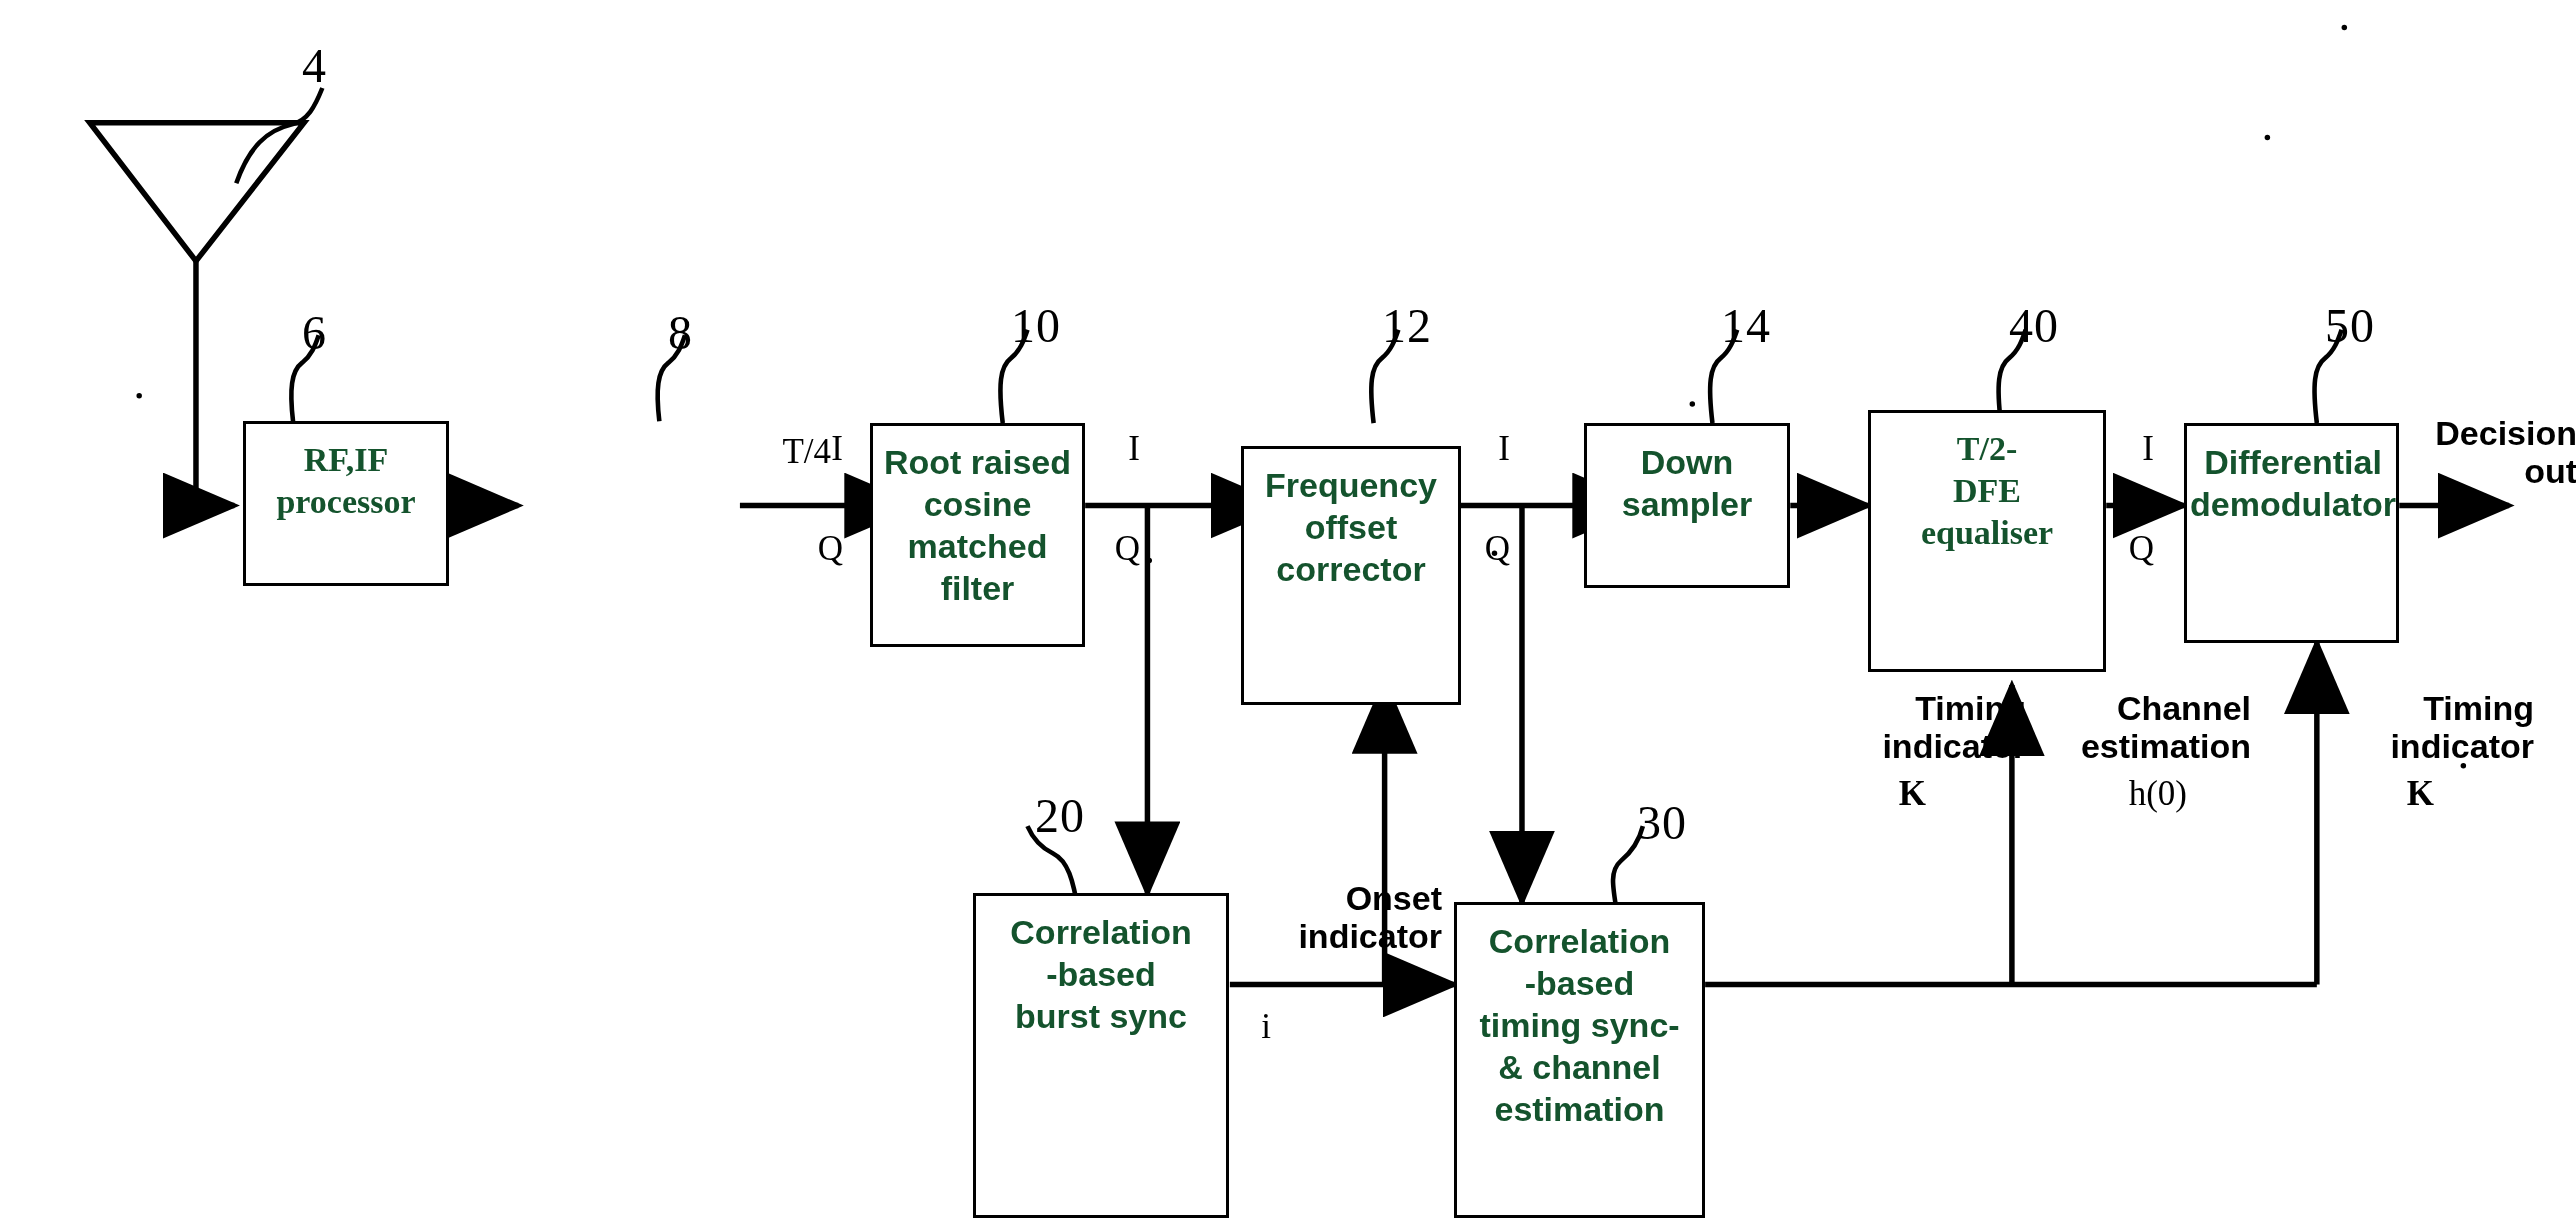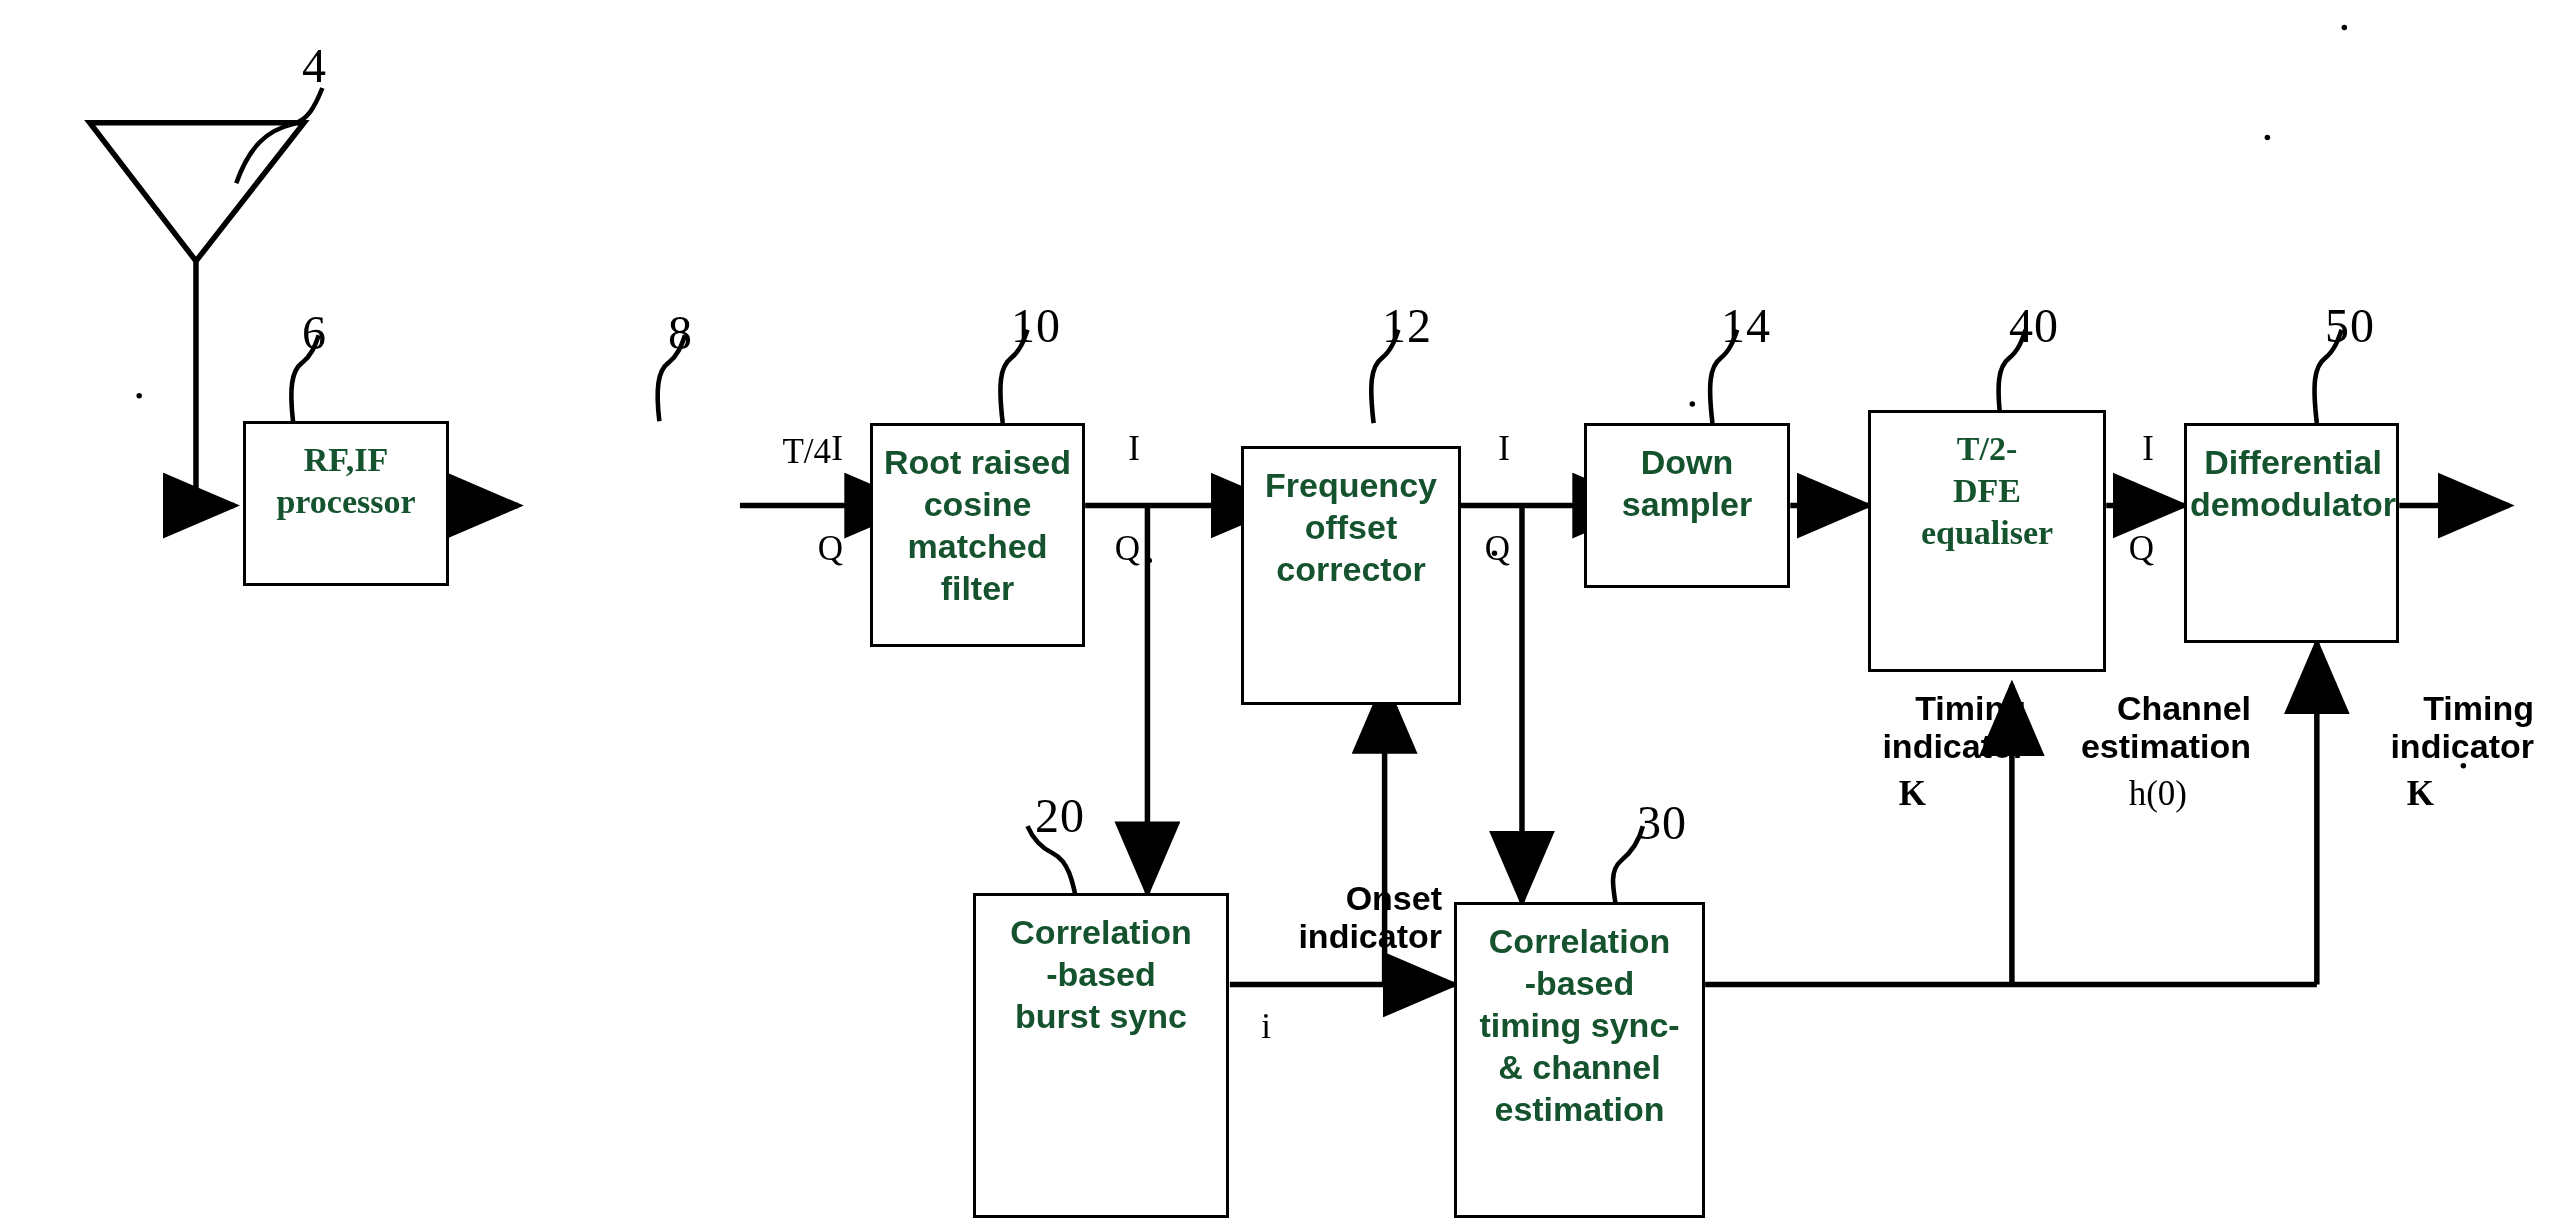--- a/index.html
+++ b/index.html
@@ -196,20 +196,22 @@
 
   <div class="lbl serif" style="left:1103px;top:429px;width:37px;">I</div>
   <div class="lbl serif" style="left:1103px;top:529px;width:37px;">Q</div>
 
   <div class="lbl serif" style="left:1473px;top:429px;width:37px;">I</div>
   <div class="lbl serif" style="left:1473px;top:529px;width:37px;">Q</div>
 
   <div class="lbl serif" style="left:2117px;top:429px;width:37px;">I</div>
   <div class="lbl serif" style="left:2117px;top:529px;width:37px;">Q</div>
 
+  <div class="lbl sans" style="left:2408px;top:414px;width:169px;">Decision
+out</div>
 
   <div class="lbl sans" style="left:1241px;top:879px;width:201px;">Onset
 indicator</div>
   <div class="lbl serif" style="left:1234px;top:1007px;width:37px;">i</div>
 
   <div class="lbl sans" style="left:1825px;top:689px;width:201px;">Timing
 indicator</div>
   <div class="lbl serifb" style="left:1889px;top:774px;width:37px;">K</div>
 
   <div class="lbl sans" style="left:2031px;top:689px;width:220px;">Channel

